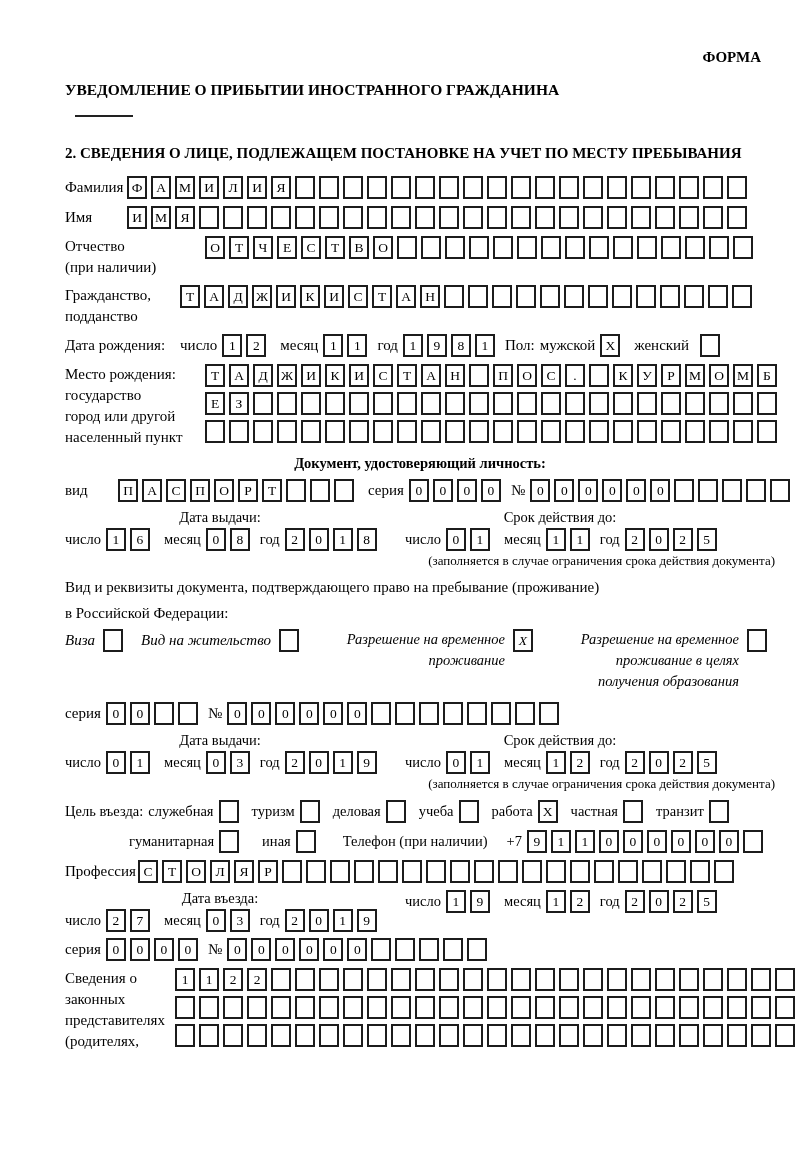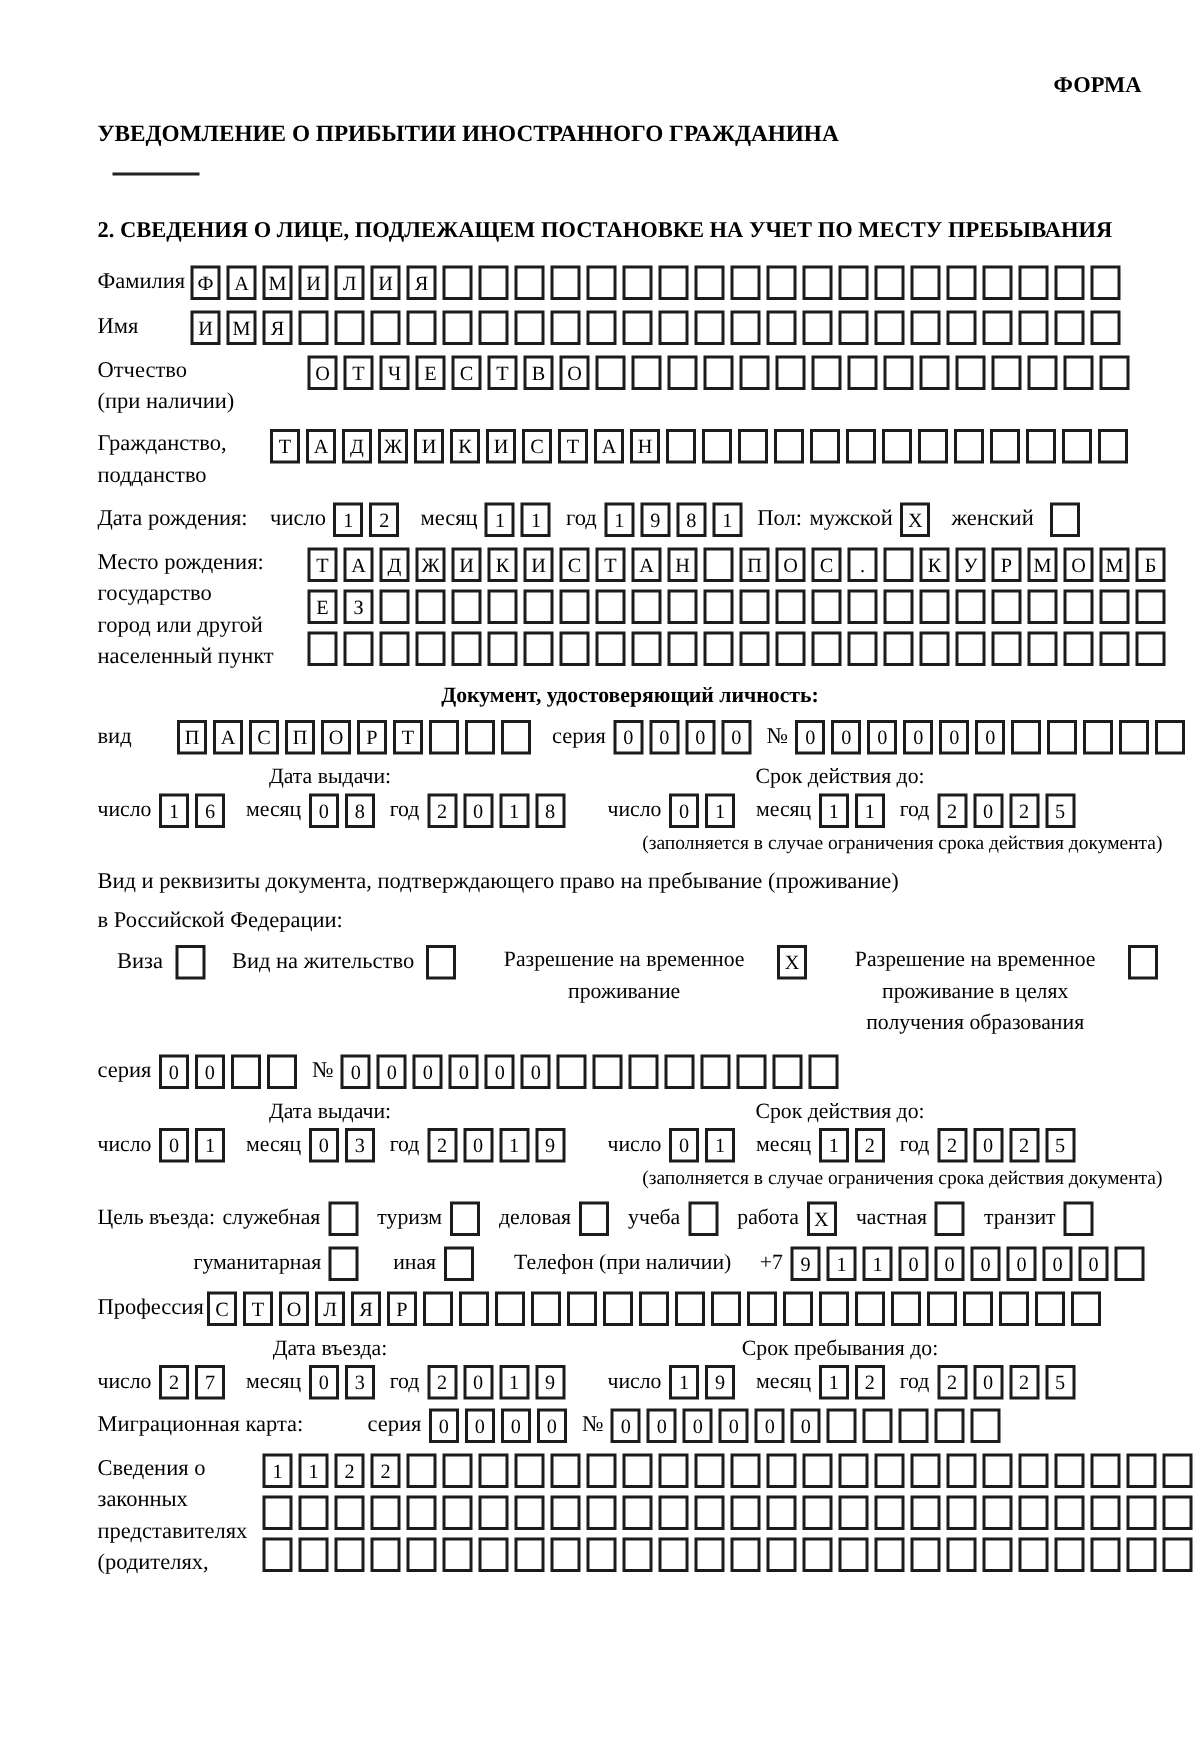--- a/index.html
+++ b/index.html
@@ -46,23 +46,23 @@
   .ddcol-r{flex-grow:0;}
   .ddlabel{font-size:14.5px;text-align:center;margin-bottom:2px;width:310px;}
   .ddrow{display:flex;align-items:center;font-size:14.5px;}
   .ddrow .dlbl{font-size:14.5px;margin-right:5px;}
   .ddnote{text-align:right;font-size:13px;margin:1px 0 8px 0;}
 
   
   .pline{font-size:15px;line-height:21px;margin-bottom:5px;}
 
   
-  .cbrow{display:flex;align-items:flex-start;margin:4px 0 10px 13px;}
+  .cbrow{display:flex;align-items:flex-start;margin:4px 0 10px 0;font-style:italic;}
   .cbrow .dlbl{line-height:23px;}
-  .wrapc{white-space:normal;width:188px;text-align:center;line-height:21px;font-size:14.5px;flex-shrink:0;}
+  .wrapc{white-space:normal;width:188px;text-align:right;line-height:21px;font-size:14.5px;flex-shrink:0;}
   .cb{margin-left:8px;}
 
   
   .purpose .dlbl{font-size:14.5px;margin-right:5px;}
   .purpose .cells{margin-right:9px;}
   .ind{margin-left:64px;}
 </style>
 </head>
 <body>
 
@@ -617,21 +617,20 @@
         <span class="dlbl gap6">год</span>
         <span class="cells">
             <span class="cell">2</span>
             <span class="cell">0</span>
             <span class="cell">1</span>
             <span class="cell">9</span>
           </span>
       </div>
     </div>
     <div class="ddcol-r">
-      <div class="ddlabel">Срок пребывания до:</div>
       <div class="ddrow">
         <span class="dlbl">число</span>
         <span class="cells">
             <span class="cell">1</span>
             <span class="cell">9</span>
           </span>
         <span class="dlbl gap10">месяц</span>
         <span class="cells">
             <span class="cell">1</span>
             <span class="cell">2</span>
@@ -641,21 +640,20 @@
             <span class="cell">2</span>
             <span class="cell">0</span>
             <span class="cell">2</span>
             <span class="cell">5</span>
           </span>
       </div>
     </div>
   </div>
 
   <div class="row" style="margin-top:6px;">
-    <span class="lbl w180">Миграционная карта:</span>
     <span class="dlbl mr5">серия</span>
     <span class="cells">
         <span class="cell">0</span>
         <span class="cell">0</span>
         <span class="cell">0</span>
         <span class="cell">0</span>
       </span>
     <span class="dlbl gap6 mr5">№</span>
     <span class="cells">
         <span class="cell">0</span>

